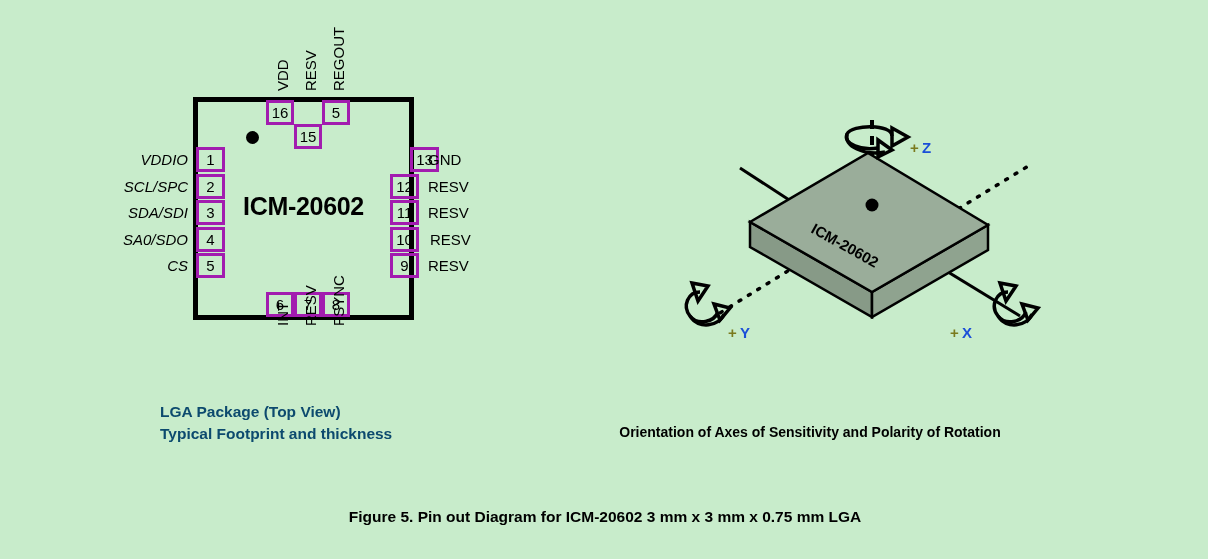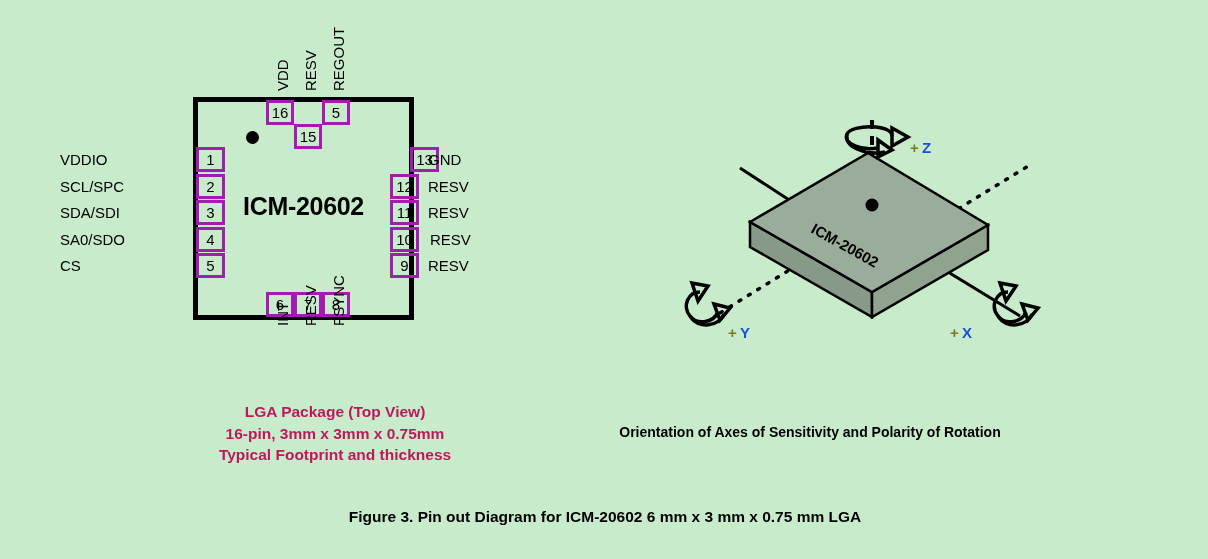--- a/index.html
+++ b/index.html
@@ -76,35 +76,34 @@
   .pad-v { width: 29px; height: 25px; }   
 
   
   .pin-name {
     position: absolute;
     font-size: 15px;
     color: #000;
     white-space: nowrap;
     line-height: 1;
   }
-  .pin-name.right-align { text-align: left; }
+  .pin-name.right-align { text-align: right; font-style: italic; }
   .pin-name.rot {
     transform-origin: left top;
     transform: rotate(-90deg);
   }
 
   
   .caption-left {
     position: absolute;
     left: 160px; top: 401px;
     width: 350px;
-    text-align: center;
     font-size: 15.5px;
     font-weight: bold;
-    color: #be185d;
+    color: #0c4a6e;
     line-height: 21.5px;
   }
   .caption-right {
     position: absolute;
     left: 560px; top: 424px;
     width: 500px;
     text-align: center;
     font-size: 14px;
     font-weight: bold;
     color: #000;
@@ -192,21 +191,20 @@
     <div class="pad pad-h" style="left:294px; top:292px;">7</div>
     <div class="pad pad-h" style="left:322px; top:292px;">8</div>
 
     <div class="pin-name rot" style="left:275px; top:326px;">INT</div>
     <div class="pin-name rot" style="left:303px; top:326px;">RESV</div>
     <div class="pin-name rot" style="left:331px; top:326px;">FSYNC</div>
   </div>
 
   <div class="caption-left">
     <div>LGA Package (Top View)</div>
-    <div>16-pin, 3mm x 3mm x 0.75mm</div>
     <div>Typical Footprint and thickness</div>
   </div>
 
   <div id="axes-panel">
     <svg id="axes-svg" width="420" height="230" viewBox="0 0 420 230">
 
       <g>
         <line x1="100" y1="48" x2="183" y2="102" stroke="#000" stroke-width="3"></line>
       </g>
 
@@ -276,16 +274,16 @@
       </g>
       <g>
         <text x="310" y="218" class="axis-label axis-plus" font-size="17">+</text>
         <text x="322" y="218" class="axis-label axis-letter" font-size="17">X</text>
       </g>
     </svg>
   </div>
 
   <div class="caption-right">Orientation of Axes of Sensitivity and Polarity of Rotation</div>
 
-  <div class="figure-caption">Figure 3. Pin out Diagram for ICM-20602 6 mm x 3 mm x 0.75 mm LGA</div>
+  <div class="figure-caption">Figure 5. Pin out Diagram for ICM-20602 3 mm x 3 mm x 0.75 mm LGA</div>
 
 
 </div>
 
 </body></html>

